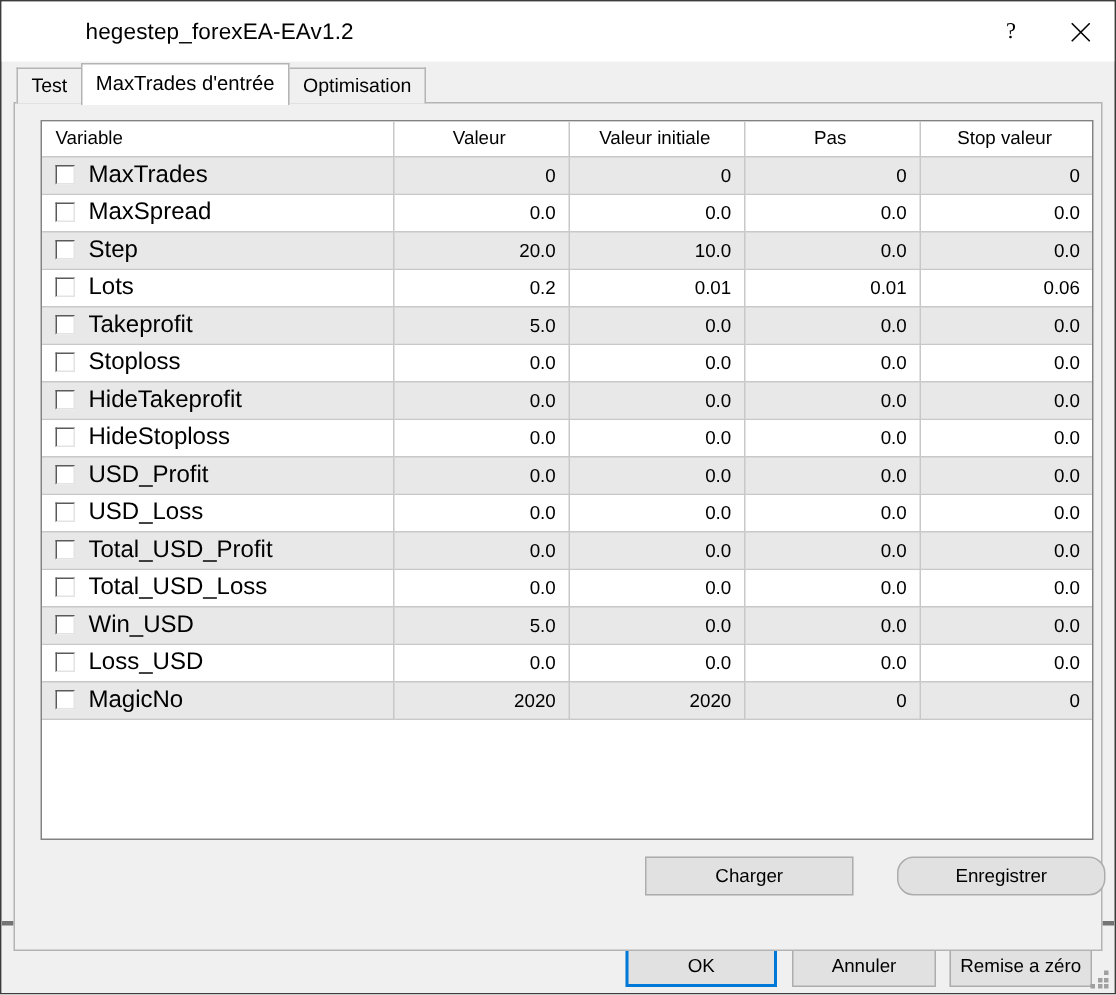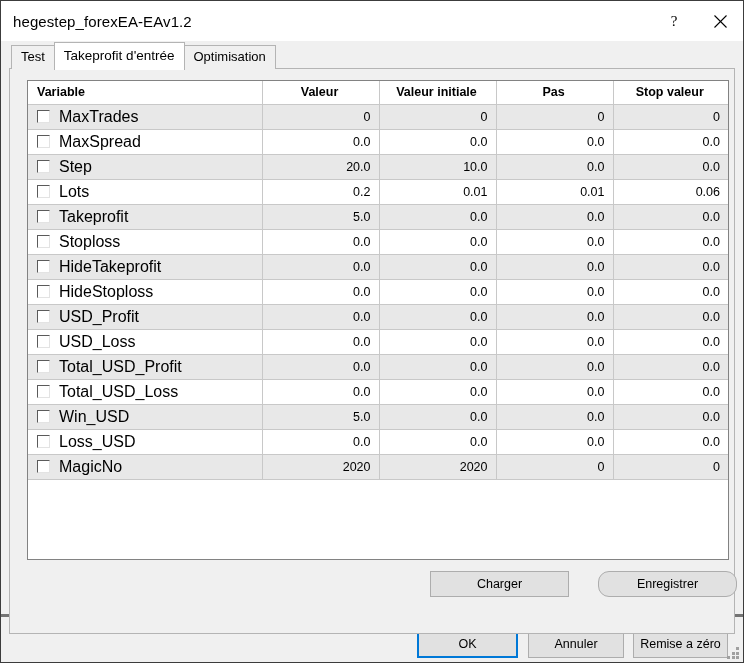--- a/index.html
+++ b/index.html
@@ -28,20 +28,21 @@
     display: flex;
     align-items: center;
     position: relative;
   }
   .title-text {
     font-size: 15px;
     color: #000000;
     padding-left: 12px;
     white-space: nowrap;
     letter-spacing: 0.1px;
+    margin-left: 44px;
   }
   .title-buttons {
     position: absolute;
     right: 0;
     top: 0;
     height: 40px;
     display: flex;
   }
   .title-btn {
     width: 46px;
@@ -119,21 +120,21 @@
     border: 1px solid #828282;
     box-sizing: border-box;
     overflow: hidden;
   }
   table.grid {
     border-collapse: collapse;
     width: 100%;
     table-layout: fixed;
   }
   table.grid th {
-    font-weight: bold;
+    font-weight: normal;
     font-size: 12.5px;
     color: #000;
     background: #ffffff;
     height: 23px;
     border-bottom: 1px solid #c8c8c8;
     border-right: 1px solid #c8c8c8;
     padding: 0 6px;
     box-sizing: border-box;
     vertical-align: middle;
   }
@@ -279,21 +280,21 @@
             <line x1="0.5" y1="0.5" x2="12.5" y2="12.5" stroke="#000" stroke-width="1.1"></line>
             <line x1="12.5" y1="0.5" x2="0.5" y2="12.5" stroke="#000" stroke-width="1.1"></line>
           </svg>
         </span>
       </button>
     </div>
   </div>
 
   <div class="tabstrip">
     <div class="tab">Test</div>
-    <div class="tab active">Takeprofit d'entrée</div>
+    <div class="tab active">MaxTrades d'entrée</div>
     <div class="tab">Optimisation</div>
   </div>
 
   <div class="tabpage">
 
     <div class="table-wrap">
       <table class="grid">
         <colgroup>
           <col style="width:234px">
           <col style="width:117px">

